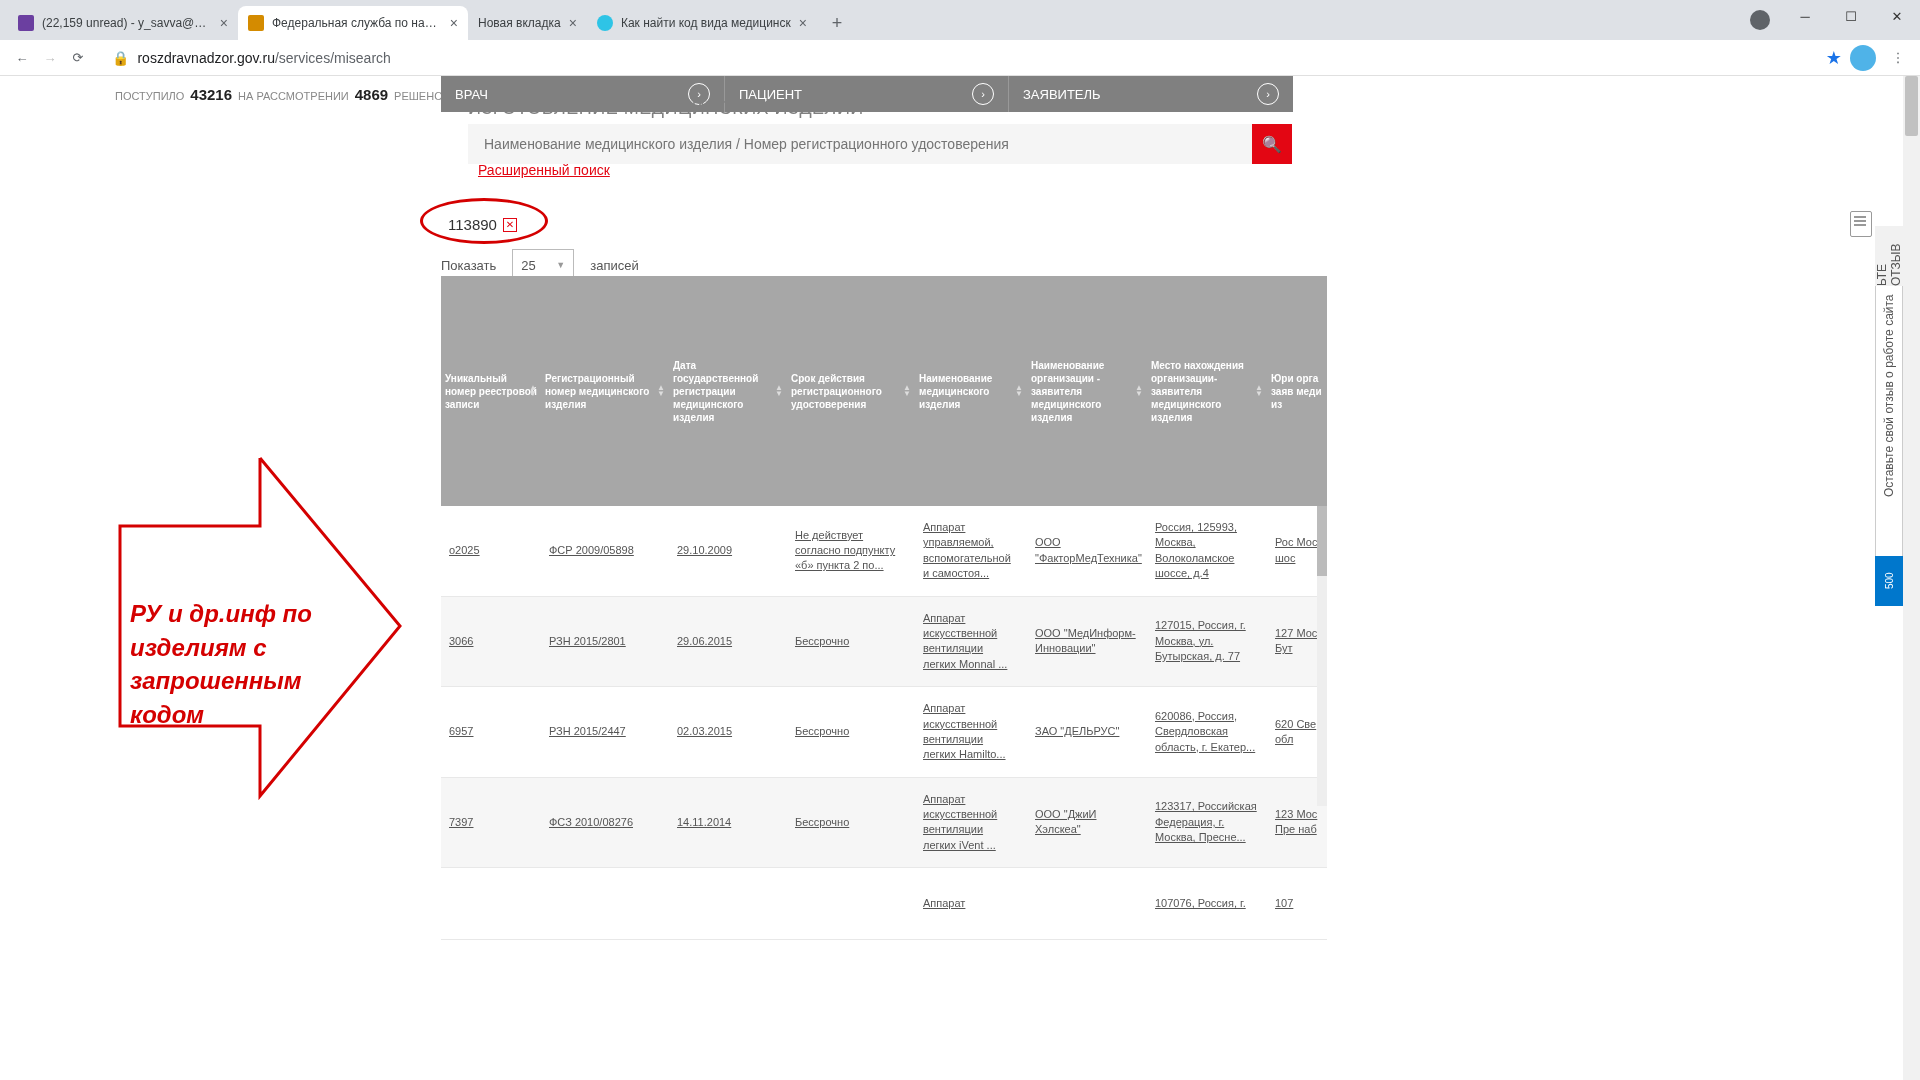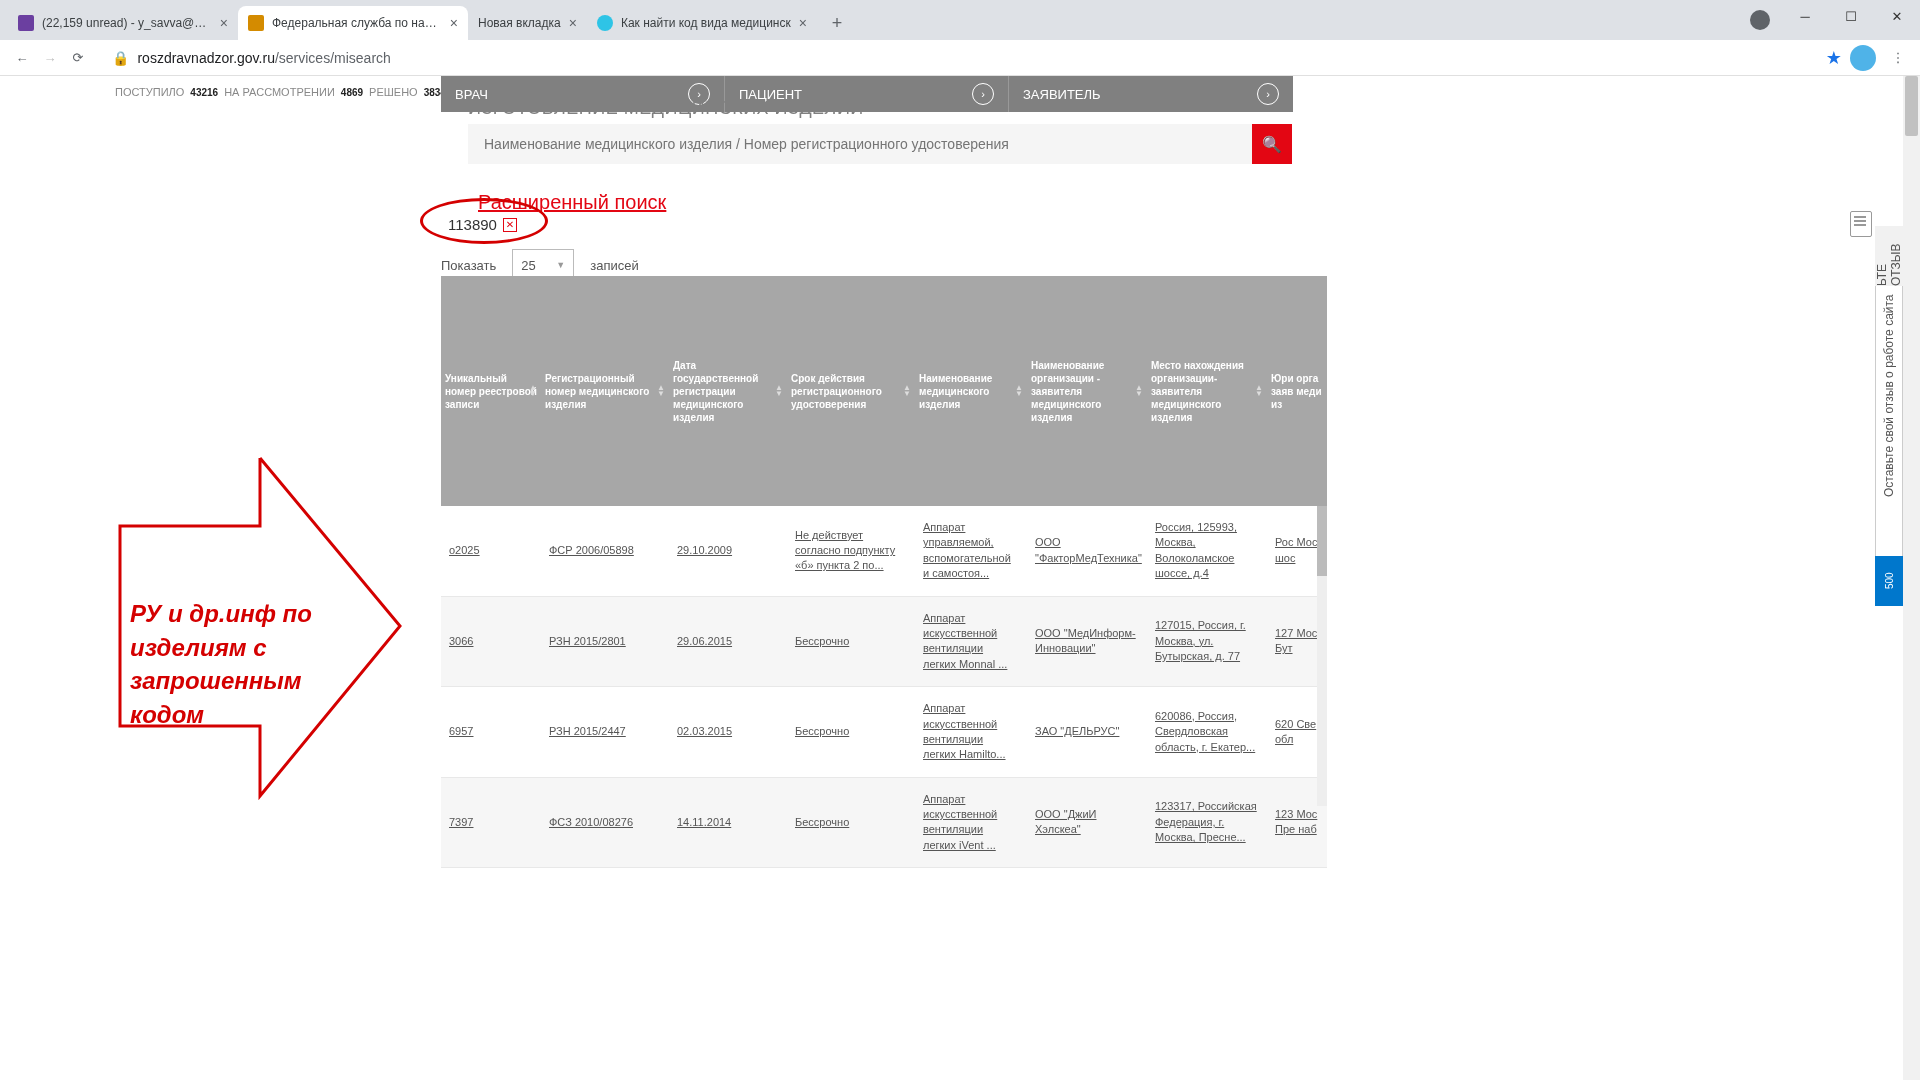--- a/index.html
+++ b/index.html
@@ -27,34 +27,34 @@
   .star { color: #1a73e8; font-size: 18px; margin-right: 8px; cursor: pointer; }
   .avatar { width: 26px; height: 26px; border-radius: 50%; background: #4fb3e8; margin-right: 8px; cursor: pointer; }
   .menu-dots { width: 28px; height: 28px; display: flex; align-items: center; justify-content: center; color: #5f6368; cursor: pointer; }
 
   
   .page { position: relative; height: calc(1080px - 76px); overflow: hidden; }
   .page-scroll { position: absolute; right: 0; top: 0; width: 17px; height: 100%; background: #f1f1f1; }
   .page-thumb { position: absolute; right: 2px; top: 0; width: 13px; height: 60px; background: #c1c1c1; border-radius: 2px; }
 
   .stats-bar { position: absolute; left: 115px; top: 10px; font-size: 11px; color: #888; display: flex; gap: 6px; align-items: baseline; }
-  .stats-bar .num { color: #222; font-weight: bold; font-size: 10px; }
+  .stats-bar .num { color: #222; font-weight: bold; font-size: 15px; }
 
   .top-tabs { position: absolute; left: 441px; top: 0; display: flex; }
   .top-tab { width: 284px; height: 36px; background: #808080; color: #fff; display: flex; align-items: center; justify-content: space-between; padding: 12px 14px; font-size: 13px; cursor: pointer; border-right: 1px solid #999; }
   .top-tab:last-child { border-right: none; }
   .top-tab .arrow-circ { width: 22px; height: 22px; border: 1.5px solid #fff; border-radius: 50%; display: flex; align-items: center; justify-content: center; font-size: 11px; }
 
   .heading-cut { position: absolute; left: 468px; top: 22px; color: #808080; font-size: 18px; font-weight: 500; letter-spacing: 0.5px; }
 
   .search-row { position: absolute; left: 468px; top: 48px; width: 824px; display: flex; }
   .search-input { flex: 1; height: 40px; border: none; background: #f5f5f5; padding: 0 16px; font-size: 14px; color: #888; outline: none; }
   .search-btn { width: 40px; height: 40px; background: #e30613; color: #fff; display: flex; align-items: center; justify-content: center; cursor: pointer; font-size: 16px; }
 
-  .adv-link { position: absolute; left: 478px; top: 115px; color: #e30613; font-size: 20px; text-decoration: underline; cursor: pointer; }
+  .adv-link { position: absolute; left: 478px; top: 86px; color: #e30613; font-size: 14px; text-decoration: underline; cursor: pointer; }
 
   .count-row { position: absolute; left: 448px; top: 140px; display: flex; align-items: center; gap: 6px; font-size: 15px; color: #333; }
   .count-x { width: 14px; height: 14px; border: 1px solid #e30613; color: #e30613; display: flex; align-items: center; justify-content: center; font-size: 10px; cursor: pointer; }
   .count-circle { position: absolute; left: 420px; top: 122px; width: 128px; height: 46px; border: 3px solid #d40000; border-radius: 50%; pointer-events: none; }
 
   .paginate-row { position: absolute; left: 441px; top: 173px; font-size: 13px; color: #555; display: flex; align-items: center; gap: 16px; }
   .sel { width: 62px; height: 22px; border: 1px solid #bbb; background: #fff; display: flex; align-items: center; padding: 15px 8px; cursor: pointer; justify-content: space-between; }
   .sel .tri { color: #999; font-size: 9px; }
 
   .export-icon { position: absolute; right: 48px; top: 135px; width: 22px; height: 26px; border: 1.5px solid #999; border-radius: 2px; cursor: pointer; }
@@ -216,21 +216,21 @@
           <span>Место нахождения организации-заявителя медицинского изделия</span>
           <span class="sort">▲<br>▼</span>
         </div>
       <div class="th th8">
           <span>Юри орга заяв меди из</span>
         </div>
     </div>
     <div class="tbody" id="tbody">
         <div class="tr">
           <div class="td td1">o2025</div>
-          <div class="td td2">ФСР 2006/05898</div>
+          <div class="td td2">ФСР 2009/05898</div>
           <div class="td td3">29.10.2009</div>
           <div class="td td4">Не действует согласно подпункту «б» пункта 2 по...</div>
           <div class="td td5">Аппарат управляемой, вспомогательной и самостоя...</div>
           <div class="td td6">ООО "ФакторМедТехника"</div>
           <div class="td td7">Россия, 125993, Москва, Волоколамское шоссе, д.4</div>
           <div class="td td8">Рос Мос шос</div>
         </div>
         <div class="tr alt">
           <div class="td td1">3066</div>
           <div class="td td2">РЗН 2015/2801</div>
@@ -254,20 +254,30 @@
         <div class="tr alt">
           <div class="td td1">7397</div>
           <div class="td td2">ФСЗ 2010/08276</div>
           <div class="td td3">14.11.2014</div>
           <div class="td td4">Бессрочно</div>
           <div class="td td5">Аппарат искусственной вентиляции легких iVent ...</div>
           <div class="td td6">ООО "ДжиИ Хэлскеа"</div>
           <div class="td td7">123317, Российская Федерация, г. Москва, Пресне...</div>
           <div class="td td8">123 Мос Пре наб</div>
         </div>
+        <div class="tr">
+          <div class="td td1"></div>
+          <div class="td td2"></div>
+          <div class="td td3"></div>
+          <div class="td td4"></div>
+          <div class="td td5">Аппарат</div>
+          <div class="td td6"></div>
+          <div class="td td7">107076, Россия, г.</div>
+          <div class="td td8">107</div>
+        </div>
       </div>
     <div class="tscroll">
         <div class="tscroll-thumb"></div>
       </div>
   </div>
 
   <div class="feedback-tab">
     <span>Оставьте свой отзыв о работе сайта</span>
   </div>
   <div class="feedback-badge">500</div>

